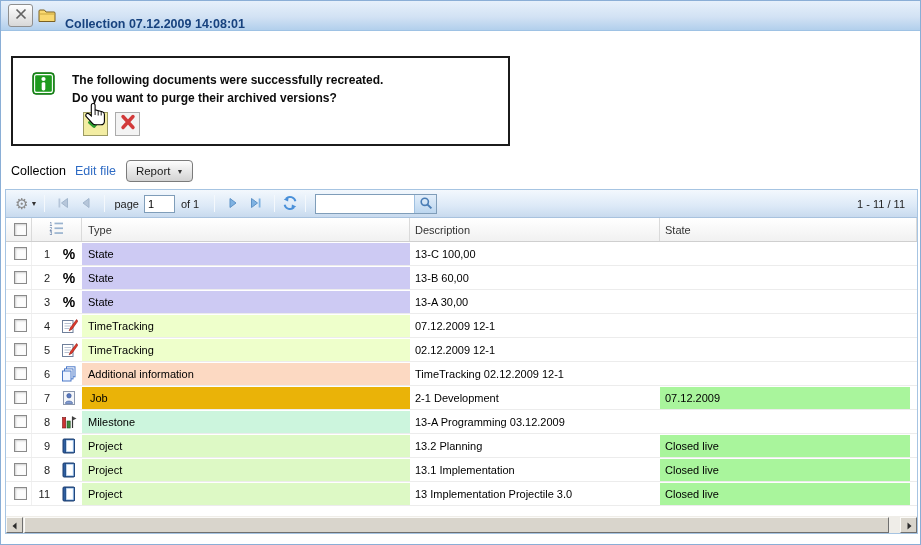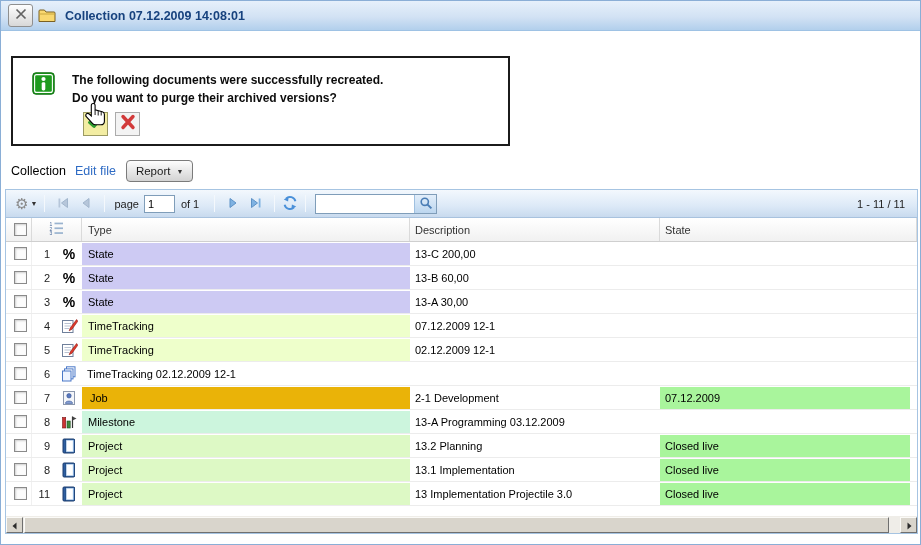--- a/index.html
+++ b/index.html
@@ -7,21 +7,21 @@
   .window { position: relative; width: 921px; height: 545px; border: 1px solid #8aaed6; background: #fff; overflow: hidden; }
 
   
   .titlebar { position: absolute; top: 0; left: 0; right: 0; height: 30px;
     background: linear-gradient(#e6f0fb 0%, #d2e2f4 55%, #b2cfec 100%);
     border-bottom: 1px solid #9ec2e4; }
   .close-btn { position: absolute; left: 7px; top: 3px; width: 25px; height: 23px;
     background: linear-gradient(#fefefe, #d8d8d8); border: 1px solid #8f8f8f; border-radius: 3px;
     display: flex; align-items: center; justify-content: center; cursor: default; }
   .folder-ic { position: absolute; left: 37px; top: 7px; }
-  .title-text { position: absolute; left: 64px; top: 8px; font-weight: bold; font-size: 12.5px; color: #17427e; }
+  .title-text { position: absolute; left: 64px; top: 16px; font-weight: bold; font-size: 12.5px; color: #17427e; }
 
   
   .dialog { position: absolute; left: 10px; top: 55px; width: 499px; height: 90px; border: 2px solid #1b1b1b; background: #fff; }
   .dlg-info { position: absolute; left: 19px; top: 14px; }
   .dlg-text { position: absolute; left: 59px; top: 13px; font-size: 12px; font-weight: bold; color: #0c0c0c; line-height: 18px; white-space: nowrap; }
   .dlg-btn { position: absolute; width: 25px; height: 24px; display: flex; align-items: center; justify-content: center; }
   .dlg-yes { left: 70px; top: 54px; background: #f3eda3; border: 1px solid #9b9a62; }
   .dlg-no  { left: 102px; top: 54px; background: #f3f3f3; border: 1px solid #ababab; }
   .hand-cursor { position: absolute; left: 84px; top: 101px; z-index: 6; pointer-events: none; }
 
@@ -246,21 +246,21 @@
           <div class="c-check">
             <span class="cbx"></span>
           </div>
           <div class="c-num">1</div>
           <div class="c-icon">
             <span class="pct">%</span>
           </div>
           <div class="c-type">
             <div class="pill" style="background: rgb(205, 202, 243);">State</div>
           </div>
-          <div class="c-desc">13-C 200,00</div>
+          <div class="c-desc">13-C 100,00</div>
           <div class="c-state"></div>
         </div>
         <div class="row">
           <div class="c-check">
             <span class="cbx"></span>
           </div>
           <div class="c-num">2</div>
           <div class="c-icon">
             <span class="pct">%</span>
           </div>
@@ -329,20 +329,23 @@
             <span class="cbx"></span>
           </div>
           <div class="c-num">6</div>
           <div class="c-icon">
             <svg width="16" height="16" viewBox="0 0 16 16">
               <rect x="5.5" y="0.8" width="8.5" height="10" fill="#fff" stroke="#4b79c8"></rect>
               <rect x="3.5" y="2.9" width="8.5" height="10" fill="#fff" stroke="#4b79c8"></rect>
               <rect x="1.5" y="5" width="8.5" height="10" fill="#eef4ff" stroke="#4b79c8"></rect>
             </svg>
           </div>
+          <div class="c-type">
+            <div class="pill" style="background: rgb(252, 217, 194);">Additional information</div>
+          </div>
           <div class="c-desc">TimeTracking 02.12.2009 12-1</div>
           <div class="c-state"></div>
         </div>
         <div class="row">
           <div class="c-check">
             <span class="cbx"></span>
           </div>
           <div class="c-num">7</div>
           <div class="c-icon">
             <svg width="14" height="16" viewBox="0 0 14 16">

